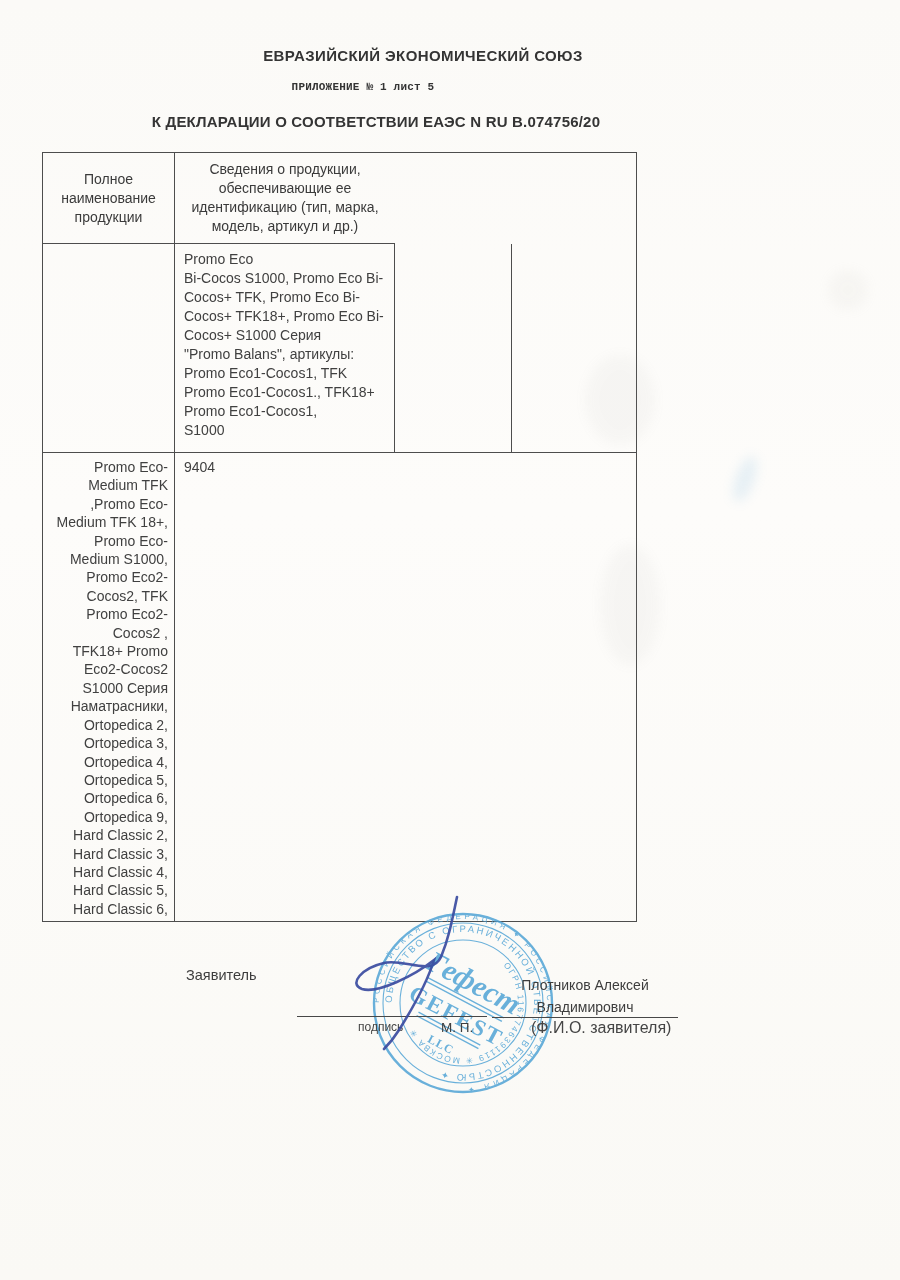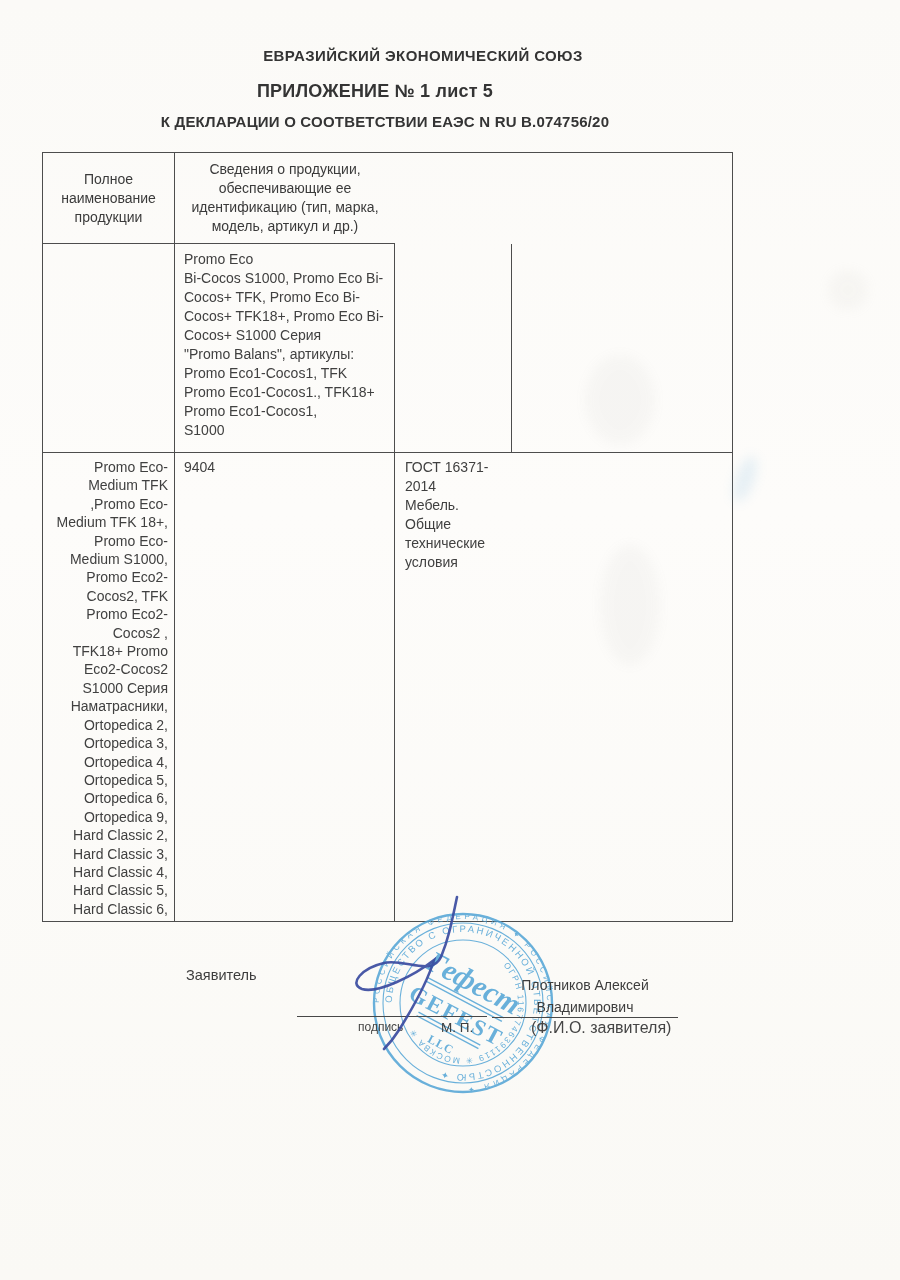--- a/index.html
+++ b/index.html
@@ -3,24 +3,24 @@
 <meta charset="utf-8">
 <style>
   html,body{margin:0;padding:0;background:#e8e8e6;}
   .page{
     position:relative;width:900px;height:1280px;margin:0 auto;
     background:linear-gradient(180deg,#fbfaf7 0%,#fdfcfa 40%,#faf9f5 100%);
     font-family:"Liberation Sans",sans-serif;color:#3d3d3d;overflow:hidden;
   }
   .hdr{position:absolute;transform:translateX(-50%);font-weight:bold;white-space:nowrap;color:#343434;}
   .hdr1{left:423px;top:47px;font-size:15px;letter-spacing:.4px;}
-  .hdr2{left:375px;top:81px;font-size:18px;letter-spacing:.2px;}
-  .hdr3{left:376px;top:113px;font-size:15px;letter-spacing:.2px;margin-left:9px;}
+  .hdr2{left:363px;top:81px;font-size:11px;letter-spacing:.2px;font-family:Liberation Mono, monospace;}
+  .hdr3{left:376px;top:113px;font-size:15px;letter-spacing:.2px;}
 
-  .doc-table{position:absolute;left:42px;top:152px;width:691px;border:1.6px solid #4d4d4d;box-sizing:border-box;}
+  .doc-table{position:absolute;left:42px;top:152px;width:595px;border:1.6px solid #4d4d4d;box-sizing:border-box;}
   .tr{display:grid;grid-template-columns:132px 220px 117px 1fr;}
   .tr-h{height:91px;}
   .tr-1{height:209px;}
   .tr-2{height:468px;}
   .td{box-sizing:border-box;border-right:1.4px solid #4d4d4d;font-size:14px;color:#404040;overflow:hidden;}
   .td:last-child{border-right:none;}
   .tr-h .td,.tr-1 .td{border-bottom:1.4px solid #4d4d4d;}
   .th{display:flex;align-items:center;justify-content:center;text-align:center;
       line-height:19px;white-space:pre-line;color:#3a3a3a;padding:0 4px;}
   .body-cell{white-space:pre-line;padding:6px 6px 0 9px;line-height:19px;}
@@ -102,23 +102,20 @@
 4, Eco Mix 6, Eco Dream 3, Eco
 Dream 5, Eco Dream 8 Серия
 Защитные наматрасники,
 артикулы: защита и комфорт,
 двойная защита, аква барьер,
 двойной аквабарьер Серия
 "Memory Relax", артикулы:
 Memory2 TFK, Memory2
 S1000, Memory4 TFK,</div>
       <div class="td code-cell">9404</div>
-      <div class="td doc-cell">ГОСТ 16371-2014
-Мебель. Общие
-технические условия</div>
     </div>
   </div>
 
   <svg class="stamp" viewBox="0 0 190 190" aria-hidden="true">
     <defs>
       <path id="ringA" d="M 11,95 a 84,84 0 1,1 168,0 a 84,84 0 1,1 -168,0"></path>
       <path id="ringB" d="M 24,95 a 71,71 0 1,1 142,0 a 71,71 0 1,1 -142,0"></path>
       <path id="ringC" d="M 40,95 a 55,55 0 1,1 110,0 a 55,55 0 1,1 -110,0"></path>
     </defs>
     <g stroke="#4aa0d4" fill="none">

